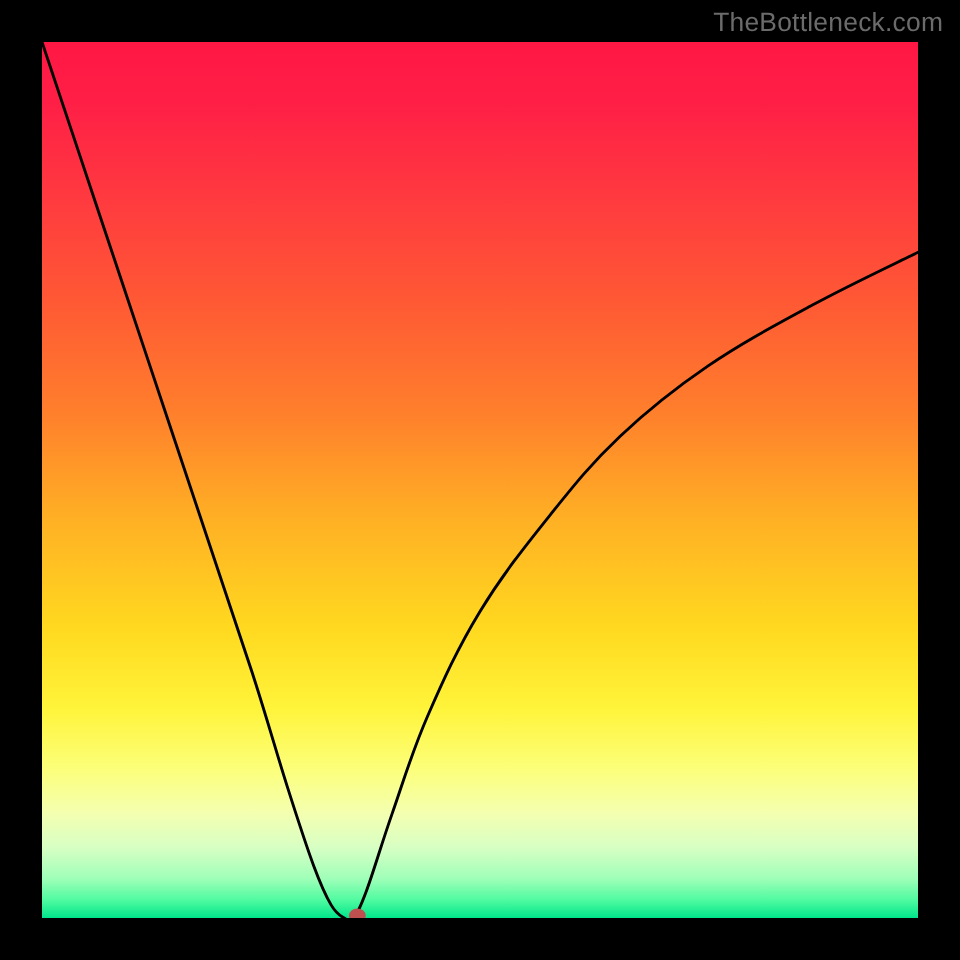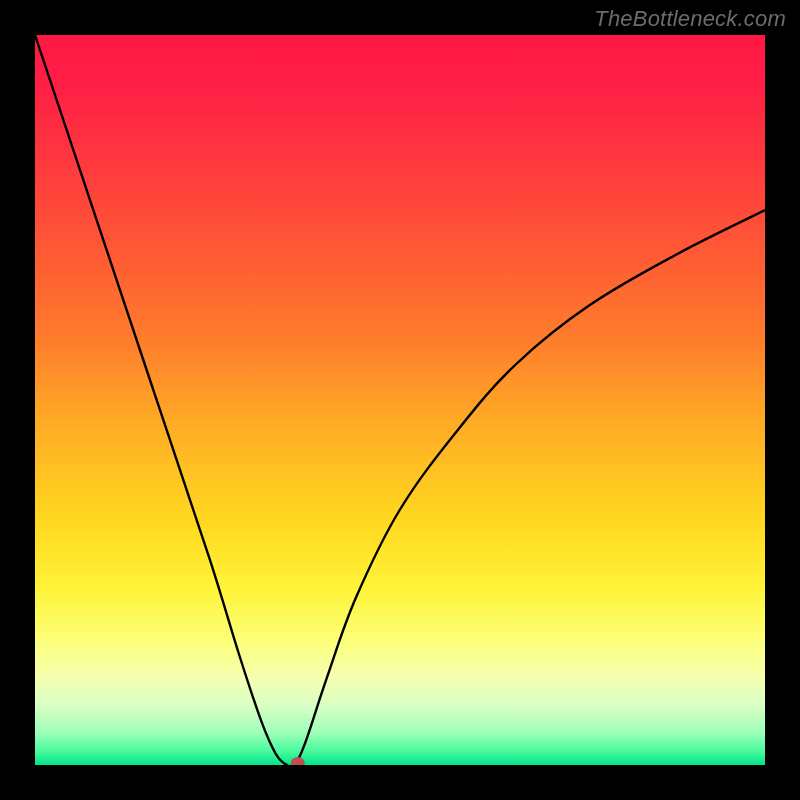--- a/index.html
+++ b/index.html
@@ -28,21 +28,20 @@
     overflow: hidden;
   }
   .watermark {
     position: absolute;
     top: 6px;
     right: 14px;
     color: #6b6b6b;
     font-size: 22px;
     font-weight: 400;
     letter-spacing: 0.2px;
-    font-style: italic;
   }
   svg {
     display: block;
   }
 </style>
 </head>
 <body>
 
 <div class="frame">
   <div class="watermark">TheBottleneck.com</div>

